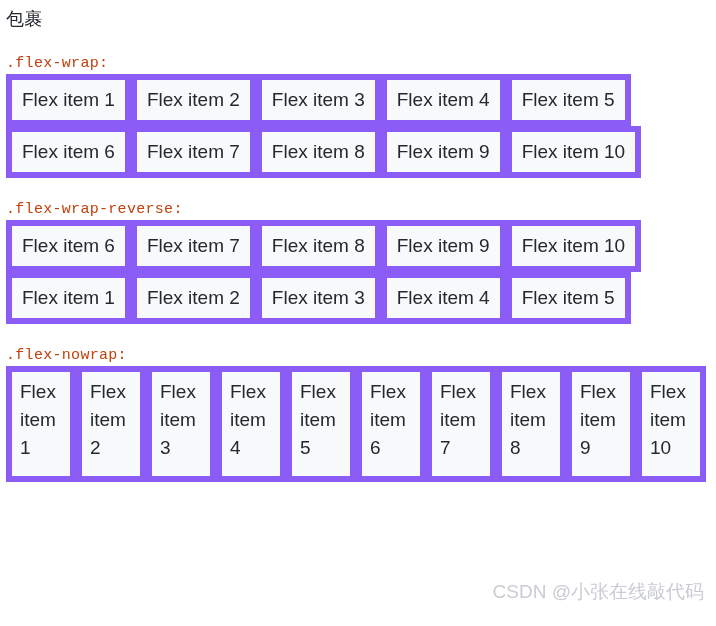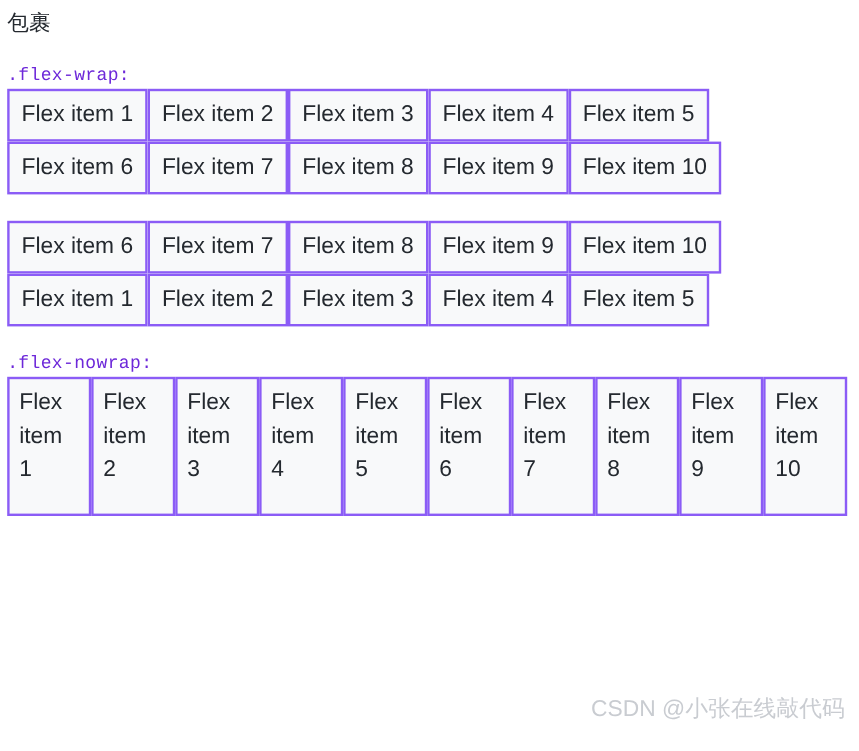--- a/index.html
+++ b/index.html
@@ -33,21 +33,21 @@
     line-height: 31px;
     color: #24292f;
     margin: 0;
     max-width: 706px;
     word-break: break-word;
   }
   .code-label {
     font-family: "Liberation Mono", "DejaVu Sans Mono", monospace;
     font-size: 15px;
     line-height: 20px;
-    color: #6d28d9;
+    color: #c2410c;
     margin: 0;
     letter-spacing: 0.3px;
   }
   .demo-block {
     margin-top: 10px;
   }
   .flex-container {
     display: flex;
     width: 700px;
     box-sizing: border-box;
@@ -55,21 +55,21 @@
   .flex-container.wrap {
     flex-wrap: wrap;
   }
   .flex-container.wrap-reverse {
     flex-wrap: wrap-reverse;
   }
   .flex-container.nowrap {
     flex-wrap: nowrap;
   }
   .flex-item {
-    border: 2px solid #8b5cf6;
+    border: 6px solid #8b5cf6;
     background: #f8f9fa;
     color: #24292f;
     font-size: 19px;
     line-height: 28px;
     padding: 6px 10px;
     box-sizing: border-box;
     white-space: nowrap;
   }
   .flex-container.nowrap .flex-item {
     white-space: normal;
@@ -111,20 +111,21 @@
         <div class="flex-item">Flex item 5</div>
         <div class="flex-item">Flex item 6</div>
         <div class="flex-item">Flex item 7</div>
         <div class="flex-item">Flex item 8</div>
         <div class="flex-item">Flex item 9</div>
         <div class="flex-item">Flex item 10</div>
       </div>
   </div>
 
   <div class="demo-block spacer-label">
+    <p class="code-label">.flex-wrap-reverse:</p>
     <div class="flex-container wrap-reverse" id="container-1">
         <div class="flex-item">Flex item 1</div>
         <div class="flex-item">Flex item 2</div>
         <div class="flex-item">Flex item 3</div>
         <div class="flex-item">Flex item 4</div>
         <div class="flex-item">Flex item 5</div>
         <div class="flex-item">Flex item 6</div>
         <div class="flex-item">Flex item 7</div>
         <div class="flex-item">Flex item 8</div>
         <div class="flex-item">Flex item 9</div>

